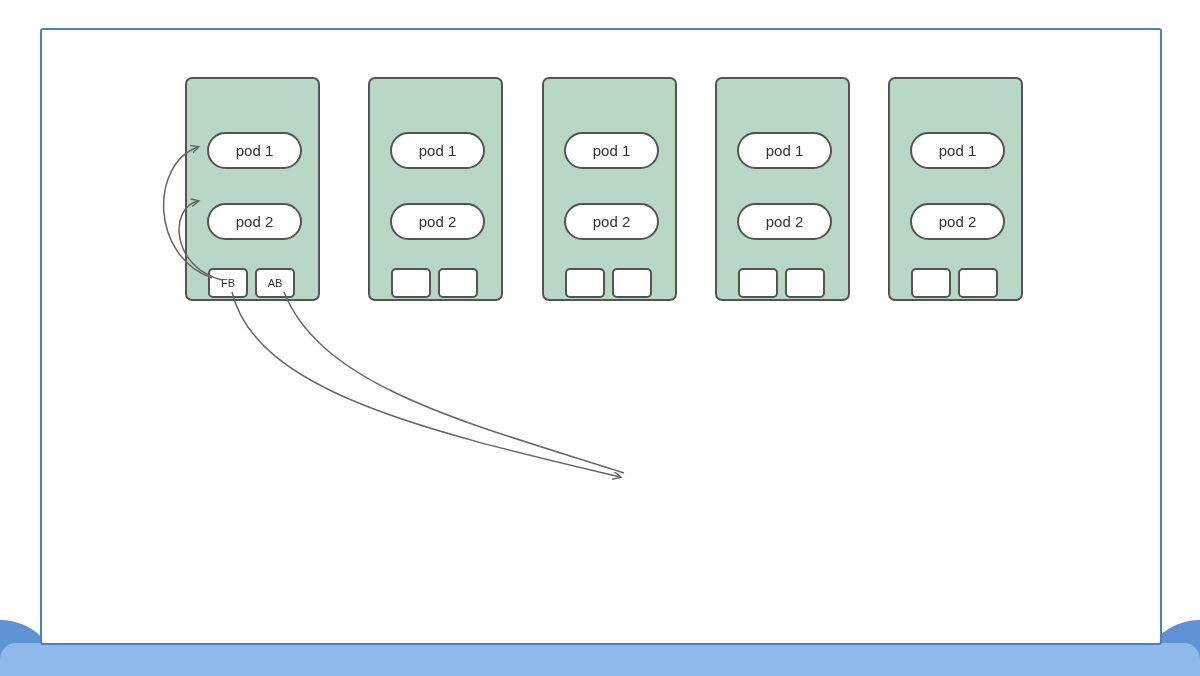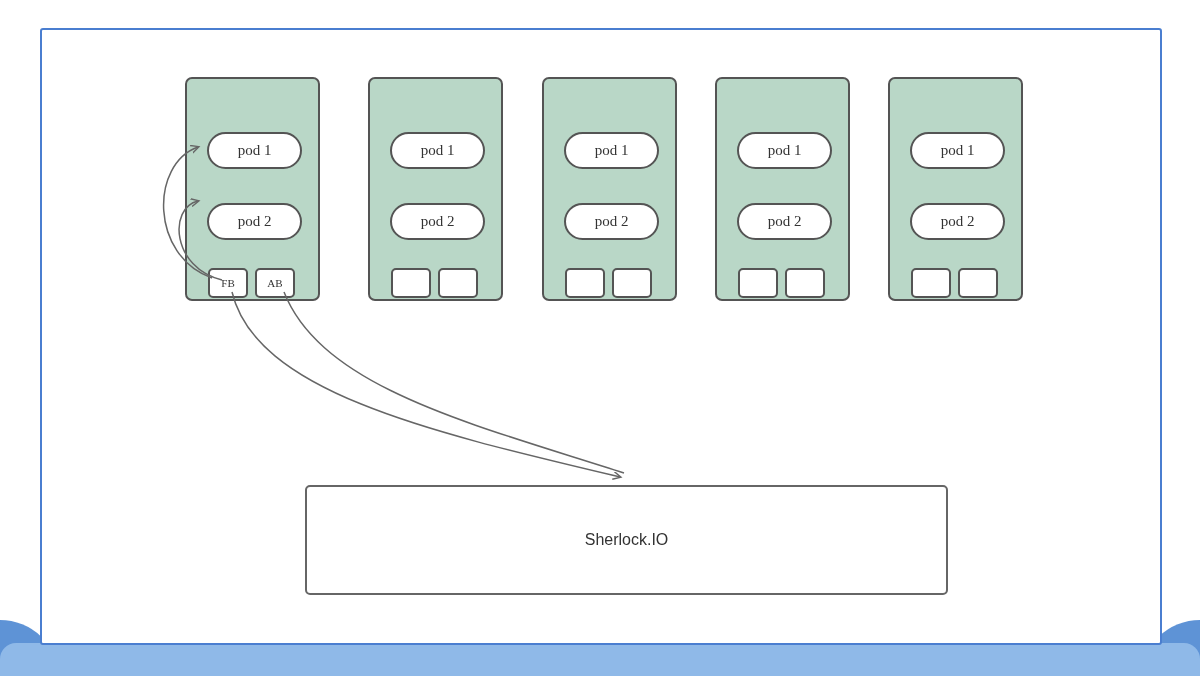--- a/index.html
+++ b/index.html
@@ -15,21 +15,21 @@
   .ribbon-band { position: absolute; left: 0; right: 0; bottom: 0; height: 33px; background: #8fb9e8; border-radius: 16px 16px 0 0; z-index: 2; }
 
   
   .card { position: absolute; left: 40px; top: 28px; width: 1122px; height: 617px;
           background: #ffffff; border: 2px solid #4a7ed0; border-radius: 3px; z-index: 3; }
 
   .diagram { position: absolute; inset: 0; z-index: 4; }
 
   
   .node { position: absolute; top: 77px; width: 135px; height: 224px;
-          background: #b9d7c7; border: 2px solid #545454; border-radius: 7px; font-family: Liberation Serif, serif; }
+          background: #b9d7c7; border: 2px solid #545454; border-radius: 7px; }
   .node .pod { position: absolute; left: 20px; width: 95px; height: 37px;
                background: #ffffff; border: 2px solid #545454; border-radius: 19px;
                display: flex; align-items: center; justify-content: center;
                font-size: 15px; color: #333333; }
   .node .pod.pod1 { top: 53px; }
   .node .pod.pod2 { top: 124px; }
   .node .slot { position: absolute; top: 189px; width: 40px; height: 30px;
                 background: #ffffff; border: 2px solid #545454; border-radius: 5px;
                 display: flex; align-items: center; justify-content: center;
                 font-size: 11px; color: #333333; }
@@ -88,21 +88,20 @@
       <div class="slot slot2"></div>
     </div>
 
     <div class="node n5">
       <div class="pod pod1">pod 1</div>
       <div class="pod pod2">pod 2</div>
       <div class="slot slot1"></div>
       <div class="slot slot2"></div>
     </div>
 
-    <div class="sherlock">Sherlock.IO</div>
 
     <svg class="arrows" width="1200" height="676" viewBox="0 0 1200 676">
       <defs>
         <marker id="arrowhead" markerWidth="10" markerHeight="10" refX="7" refY="4" orient="auto" markerUnits="userSpaceOnUse">
           <path d="M0,0 L8,4 L0,8" fill="none" stroke="#666666" stroke-width="1.4"></path>
         </marker>
       </defs>
       <path d="M 212 278 C 150 256, 150 164, 198 147" fill="none" stroke="#666666" stroke-width="1.5" marker-end="url(#arrowhead)"></path>
       <path d="M 222 280 C 172 268, 168 208, 198 201" fill="none" stroke="#666666" stroke-width="1.5" marker-end="url(#arrowhead)"></path>
       <path d="M 232 292 C 256 392, 430 432, 620 477" fill="none" stroke="#666666" stroke-width="1.5" marker-end="url(#arrowhead)"></path>

